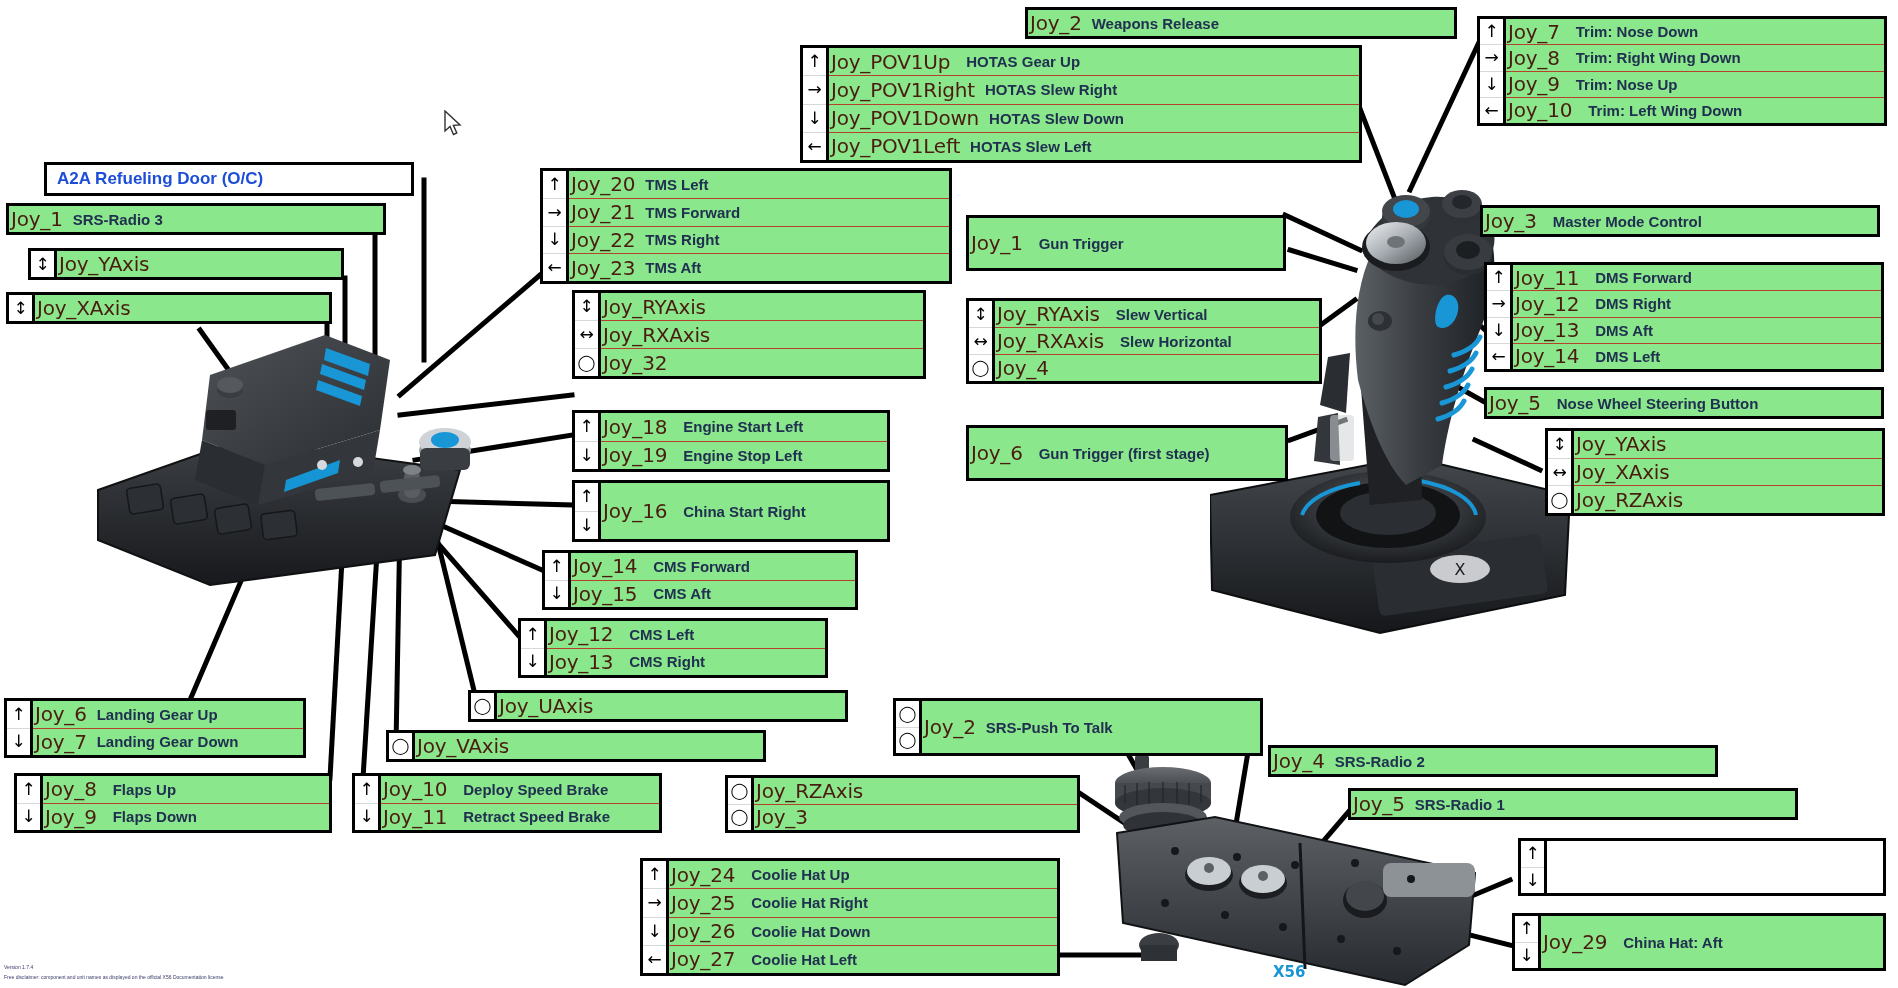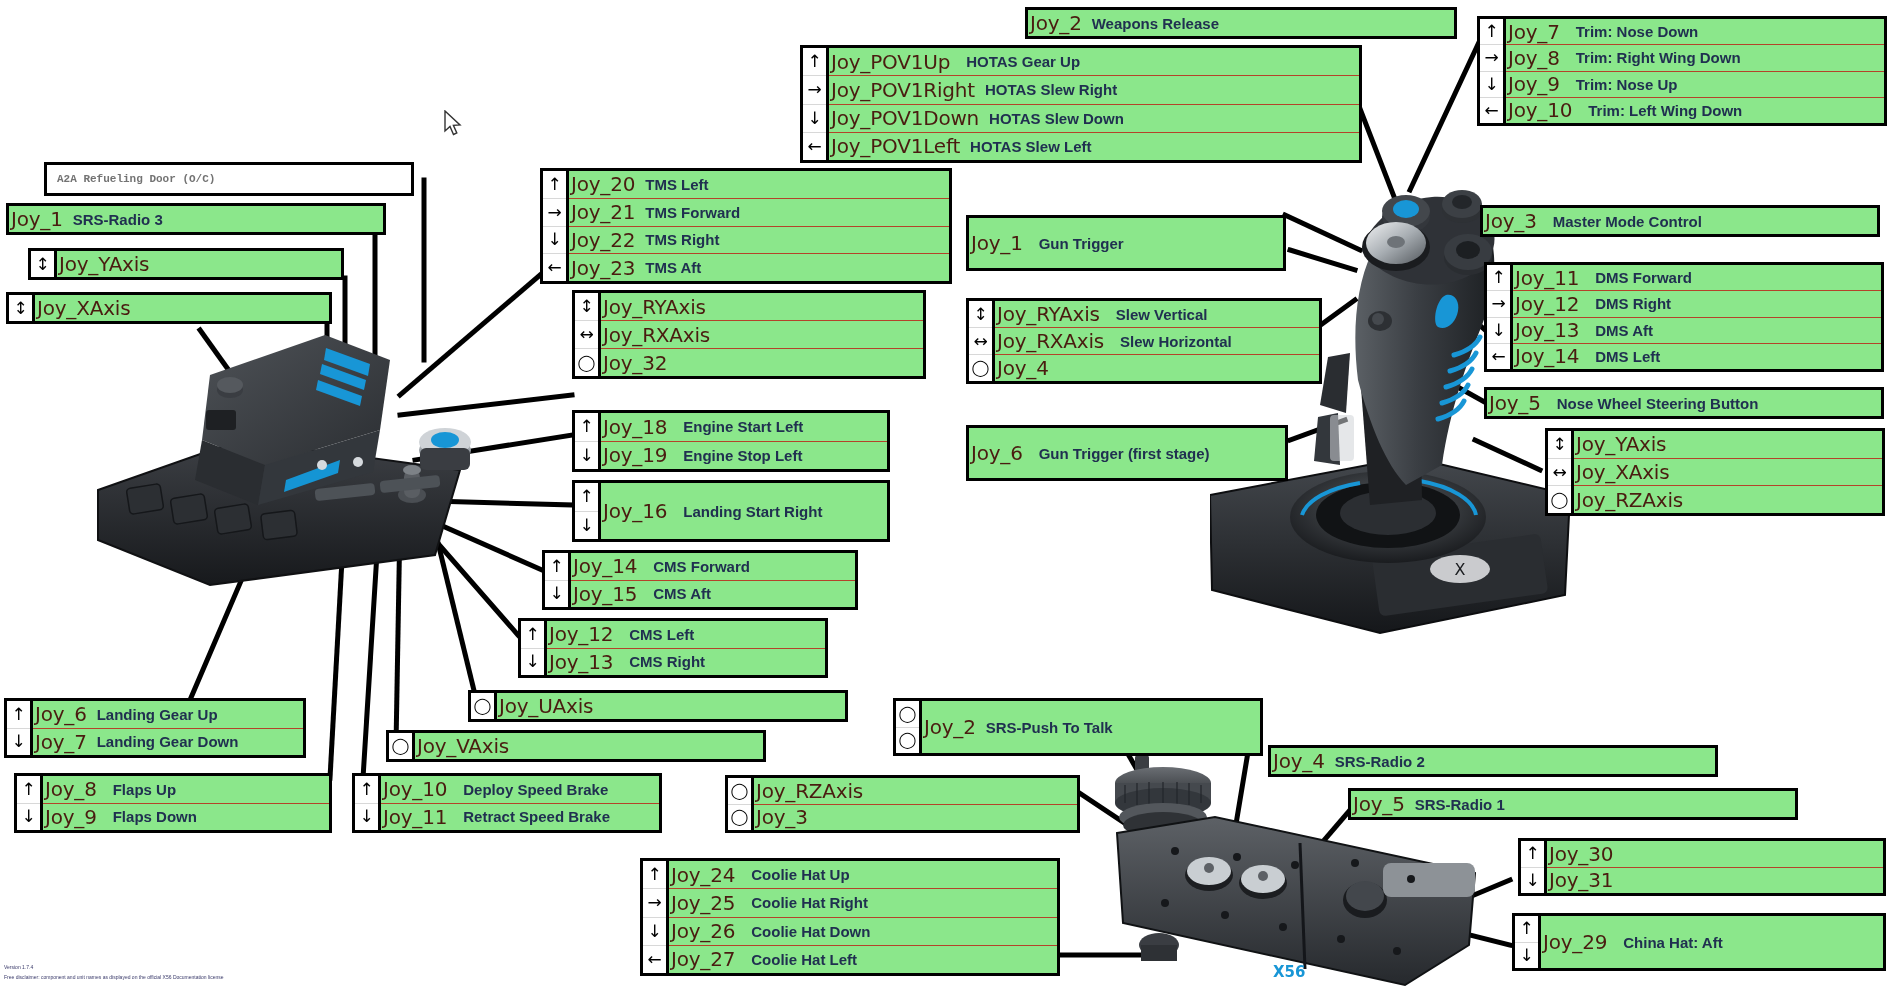--- a/index.html
+++ b/index.html
@@ -84,25 +84,25 @@
   }
   .desc {
     color: #203050;
     font-size: 15px;
     font-weight: bold;
     margin-left: 10px;
     font-family: "Liberation Sans", sans-serif;
   }
   .desc.wide { margin-left: 16px; }
   .plaintext {
-    color: #737373;
-    font-size: 11px;
+    color: #1d4ed8;
+    font-size: 17px;
     font-weight: bold;
     padding-left: 8px;
-    font-family: Liberation Mono, monospace;
+    font-family: Liberation Sans, sans-serif;
   }
 
   
   .cursor { position: absolute; z-index: 60; }
 
   
   .footer {
     position: absolute;
     left: 4px;
     font-family: "Liberation Sans", sans-serif;
@@ -479,21 +479,21 @@
   </div>
 
   <div class="callout" style="left:572px; top:480px; width:318px; height:62px;">
     <div class="arrowcol">
       <div class="arrowcell">↑</div>
       <div class="arrowcell">↓</div>
     </div>
     <div class="rows">
       <div class="row">
         <span class="code">Joy_16</span>
-        <span class="desc wide">Landing Start Right</span>
+        <span class="desc wide">China Start Right</span>
       </div>
     </div>
   </div>
 
   <div class="callout" style="left:542px; top:550px; width:316px; height:60px;">
     <div class="arrowcol">
       <div class="arrowcell">↑</div>
       <div class="arrowcell">↓</div>
     </div>
     <div class="rows">
@@ -835,28 +835,20 @@
         <span class="desc">SRS-Radio 1</span>
       </div>
     </div>
   </div>
 
   <div class="callout" style="left:1518px; top:838px; width:368px; height:58px;">
     <div class="arrowcol">
       <div class="arrowcell">↑</div>
       <div class="arrowcell">↓</div>
     </div>
-    <div class="rows">
-      <div class="row">
-        <span class="code">Joy_30</span>
-      </div>
-      <div class="row">
-        <span class="code">Joy_31</span>
-      </div>
-    </div>
   </div>
 
   <div class="callout" style="left:1512px; top:913px; width:374px; height:58px;">
     <div class="arrowcol">
       <div class="arrowcell">↑</div>
       <div class="arrowcell">↓</div>
     </div>
     <div class="rows">
       <div class="row">
         <span class="code">Joy_29</span>

